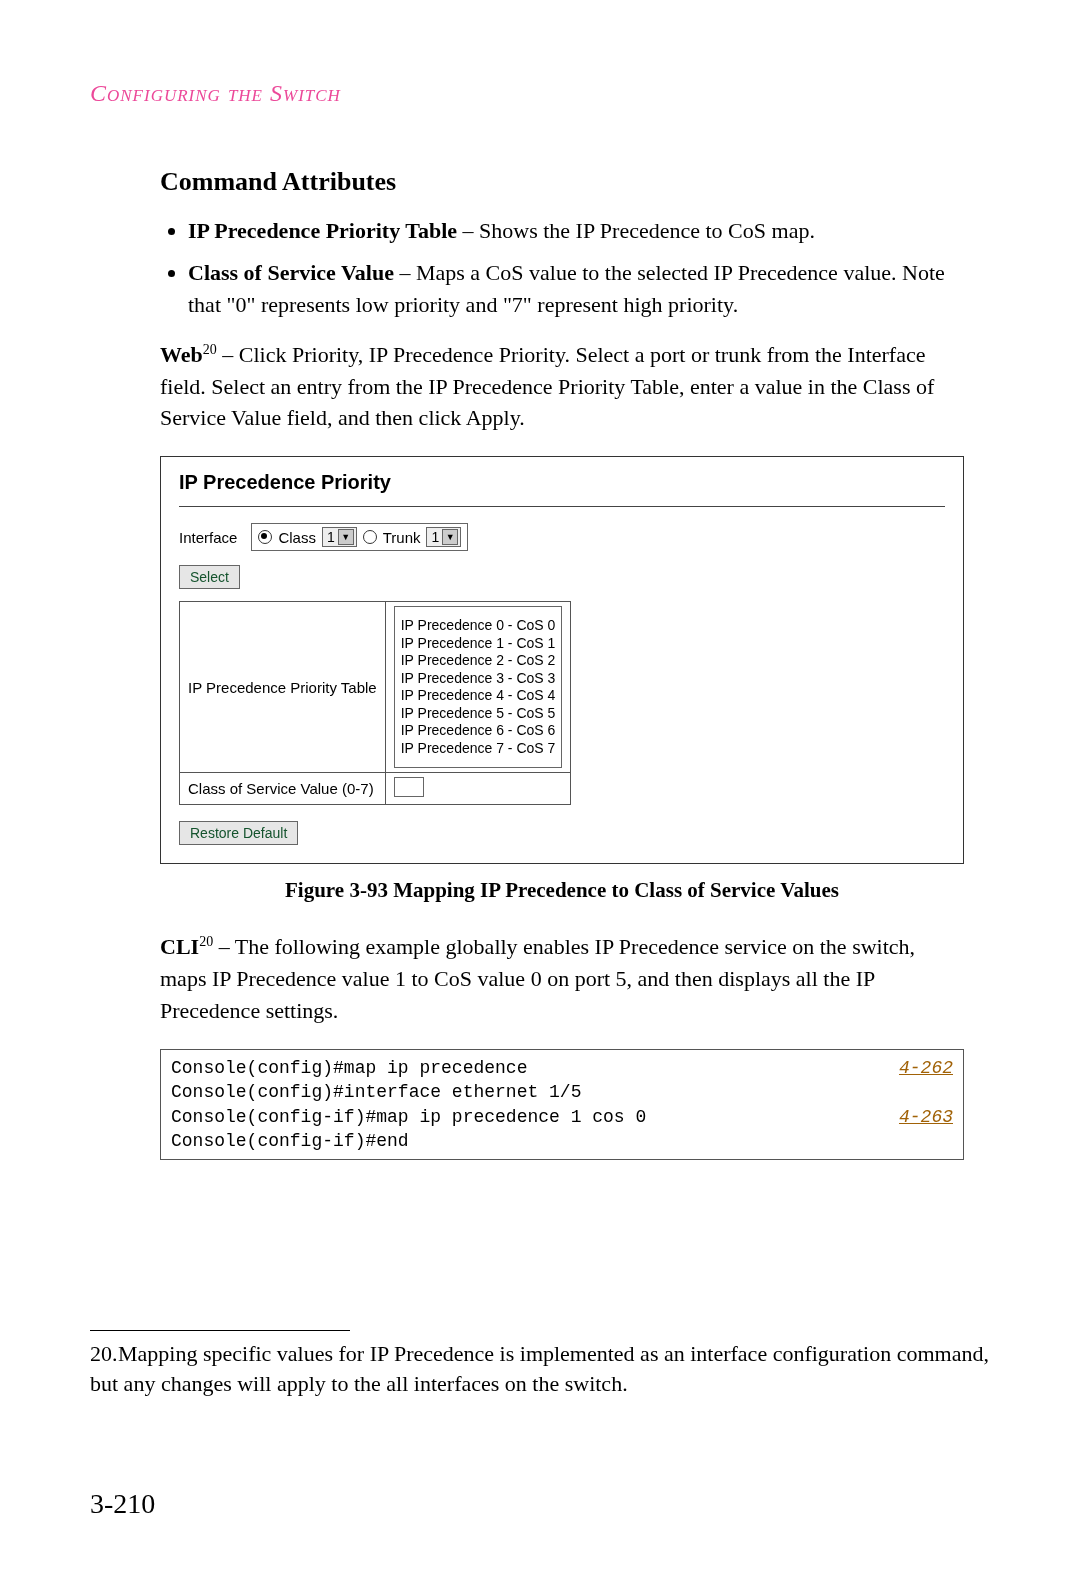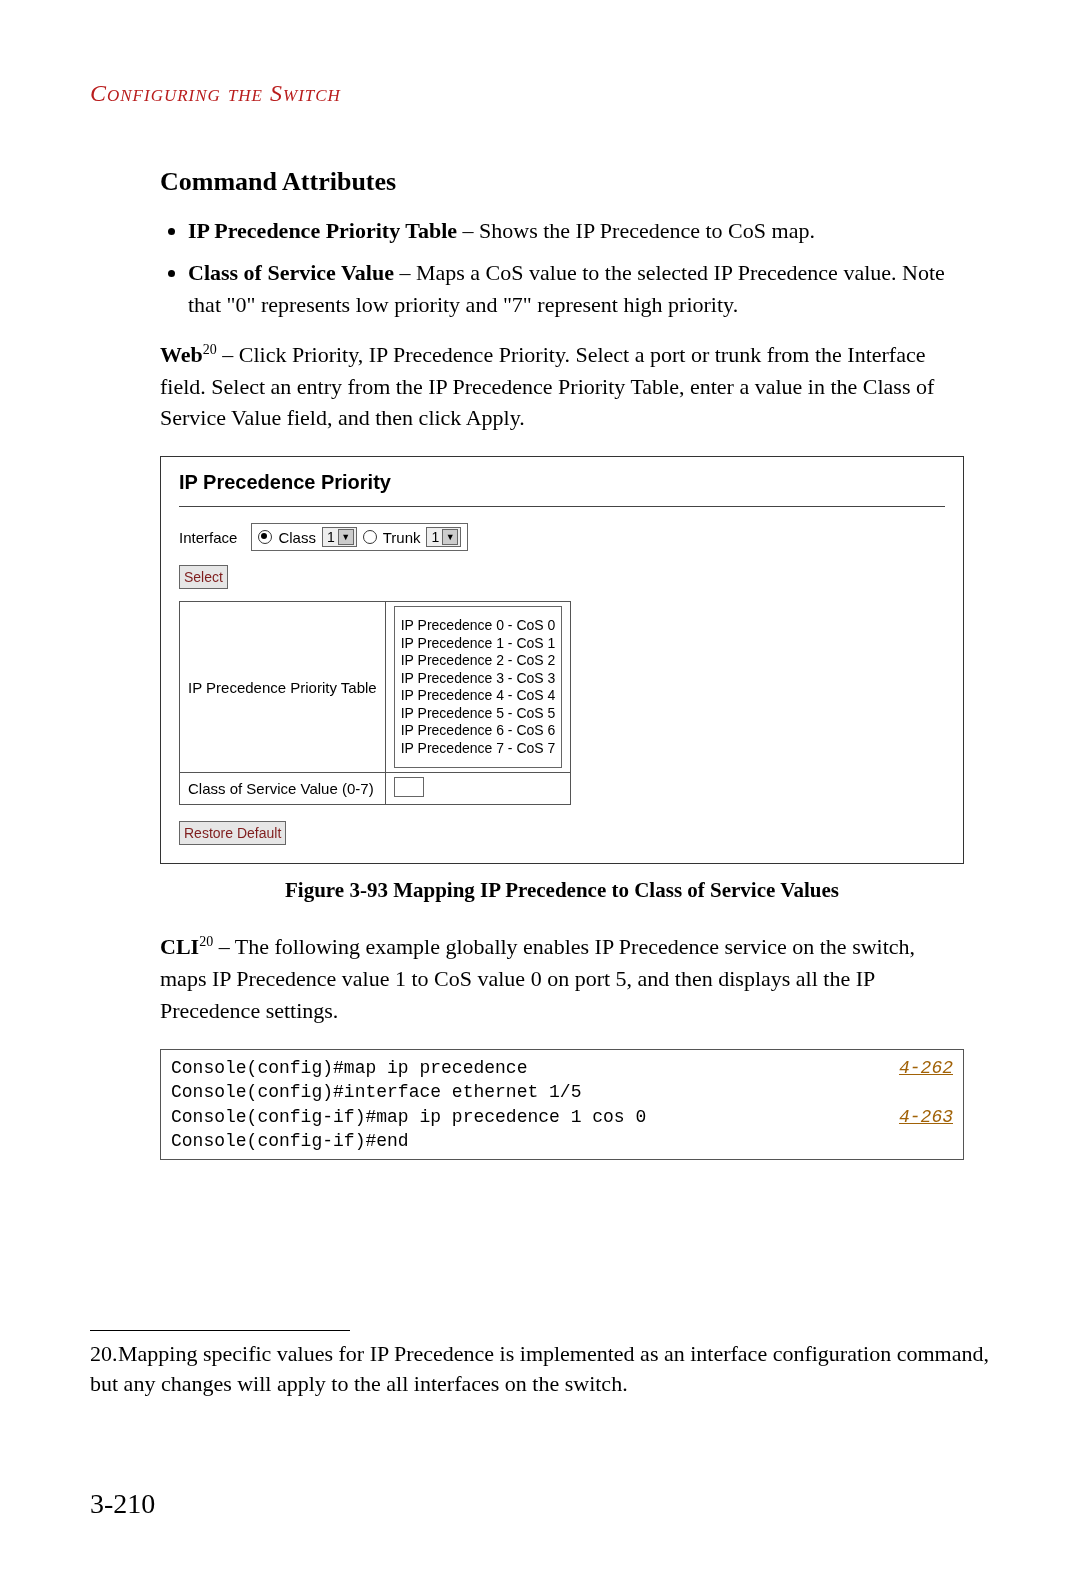--- a/index.html
+++ b/index.html
@@ -13,21 +13,21 @@
     width: 1080px;
     height: 1570px;
     position: relative;
     box-sizing: border-box;
     padding: 80px 90px 60px 90px;
   }
   .running-head {
     font-variant: small-caps;
     font-style: italic;
     font-size: 24px;
-    color: #b91c1c;
+    color: #ec4899;
     letter-spacing: 1px;
     margin-bottom: 60px;
   }
   .content {
     margin-left: 70px;
     margin-right: 26px;
   }
   .section-title {
     font-weight: bold;
     font-size: 26px;
@@ -97,22 +97,22 @@
   .dd .arrow {
     width: 14px; height: 14px; background: #ccc; border: 1px solid #666;
     margin-left: 3px; display: inline-flex; align-items: center; justify-content: center;
     font-size: 9px;
   }
   .btn {
     display: inline-block;
     border: 1px solid #666;
     background: #e6e6e6;
     font-size: 14px;
-    padding: 3px 4px;
-    color: #7f1d1d;
+    padding: 3px 10px;
+    color: #14532d;
   }
   .tbl {
     border-collapse: collapse;
     font-size: 15px;
     margin-top: 12px;
   }
   .tbl td {
     border: 1px solid #555;
     padding: 4px 8px;
     vertical-align: middle;

